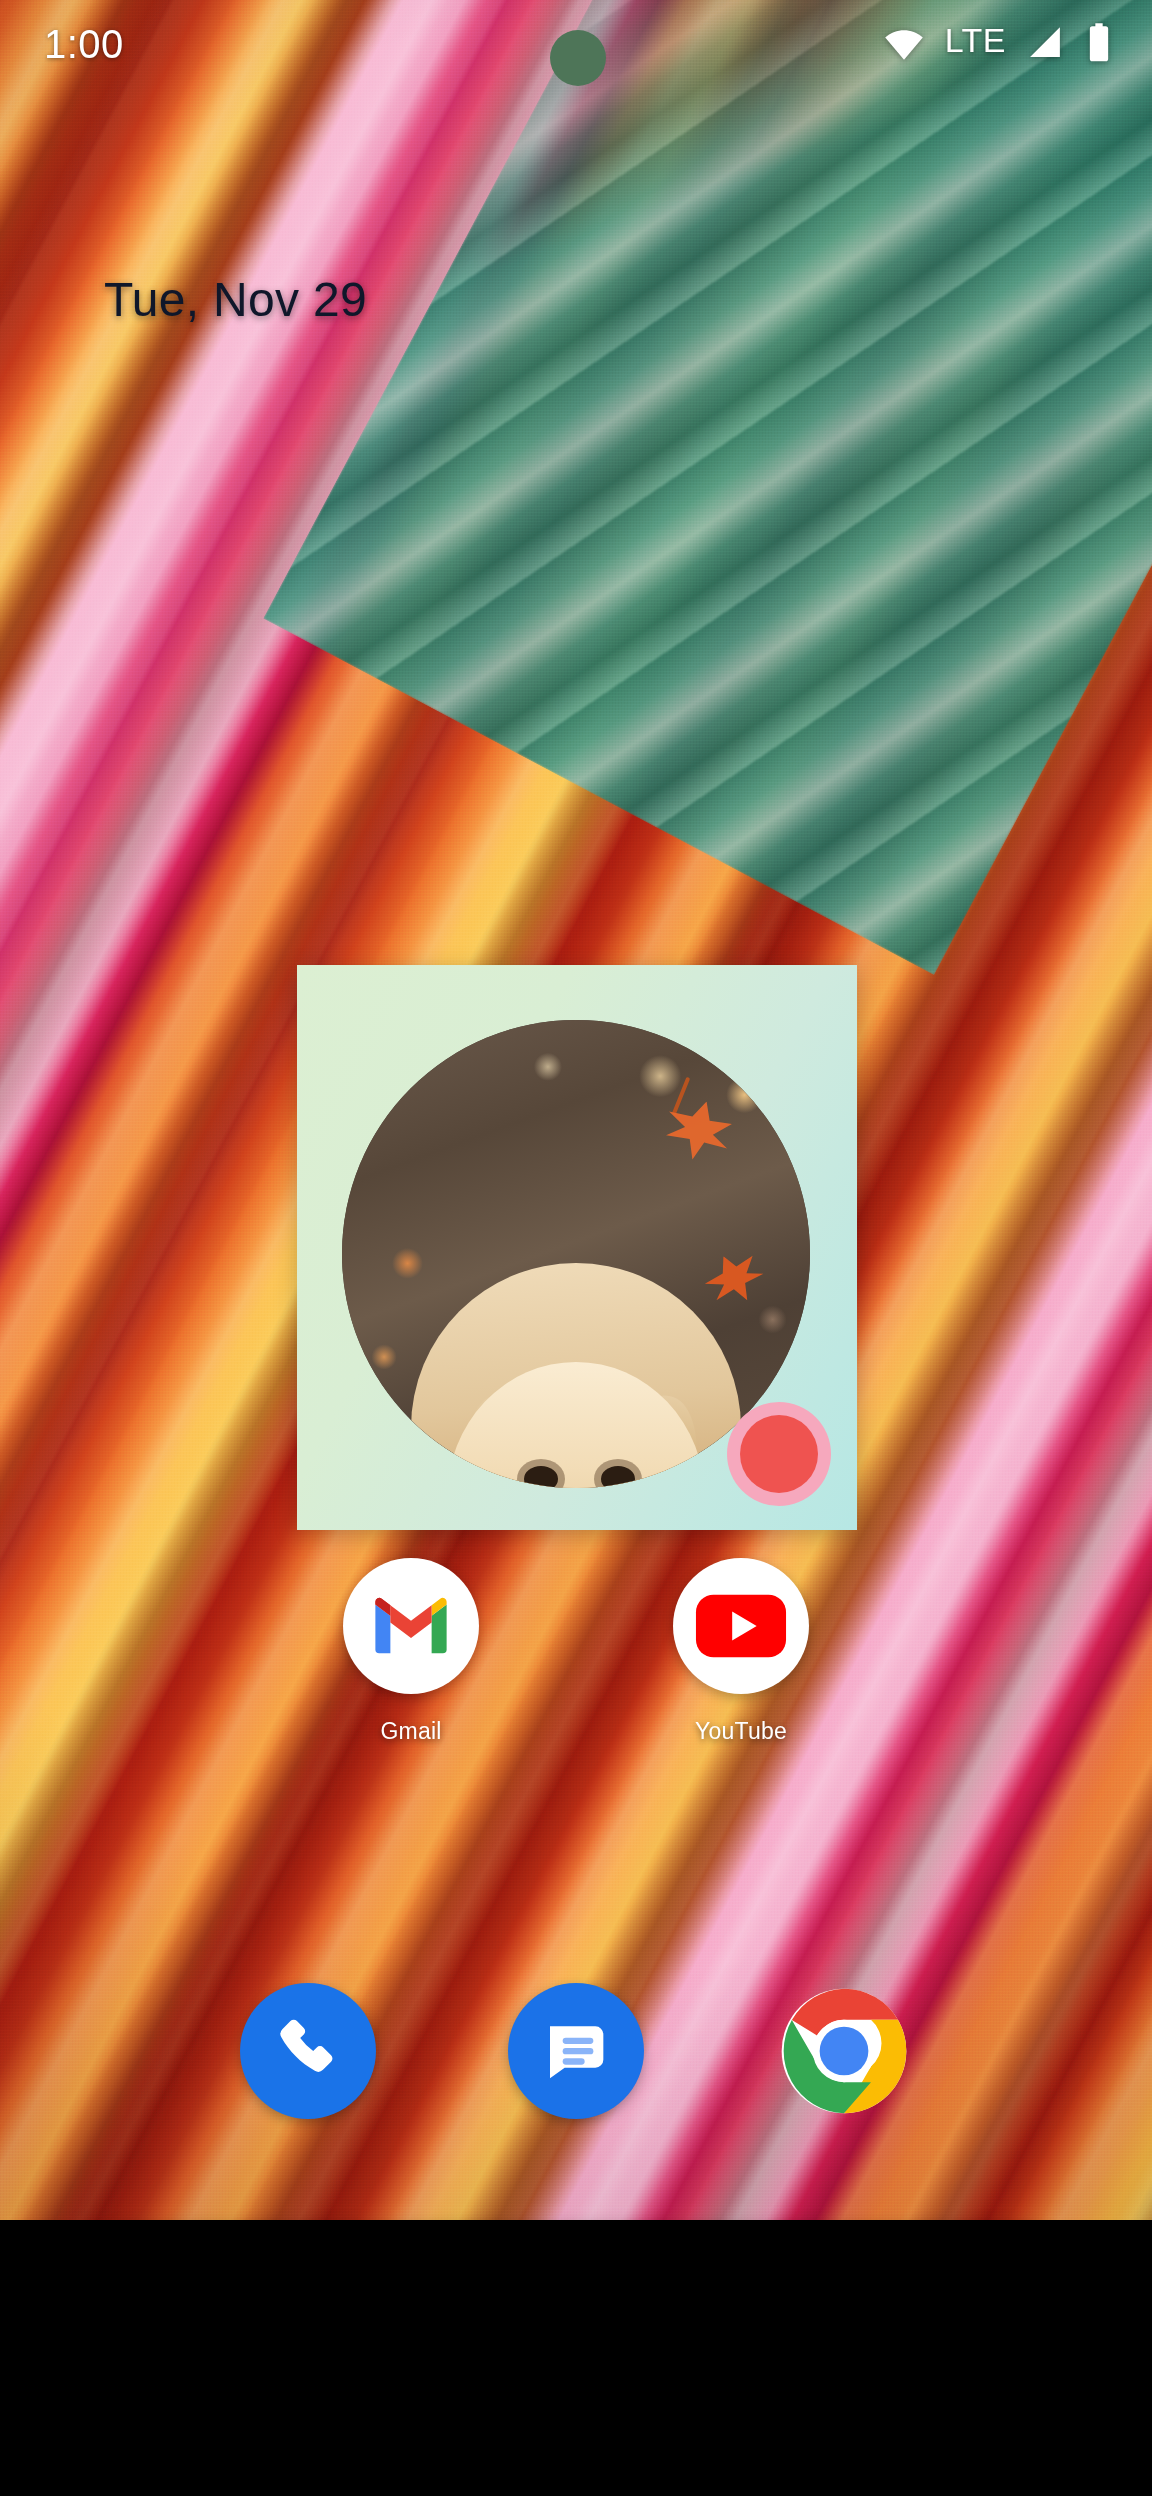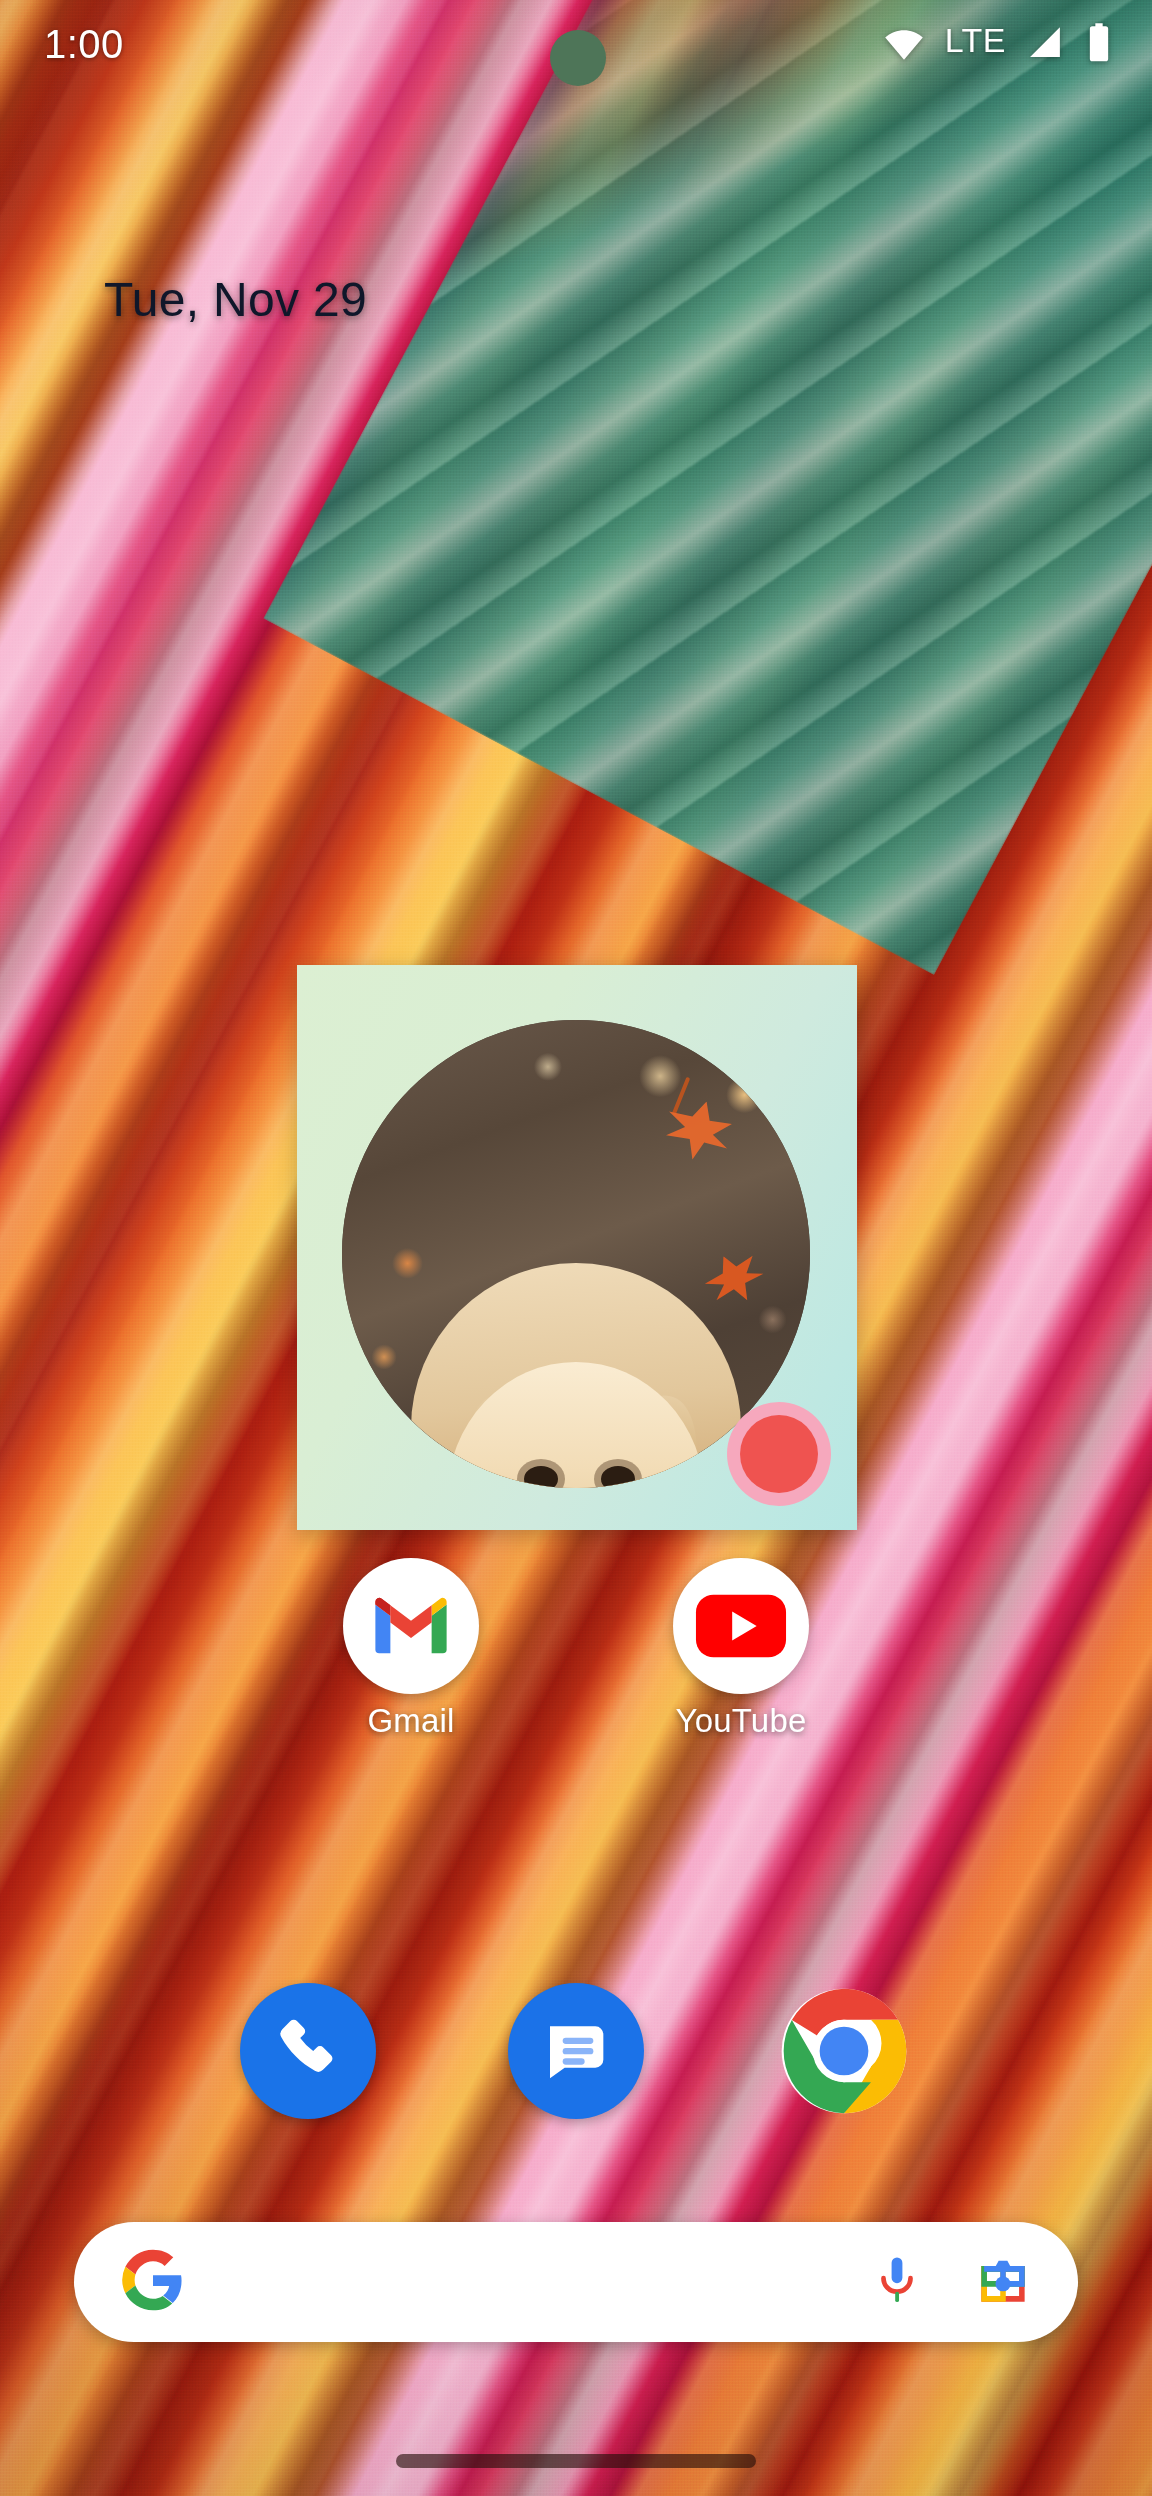--- a/index.html
+++ b/index.html
@@ -1,20 +1,20 @@
 <!DOCTYPE html>
 <html><head>
 <meta charset="utf-8">
 <style>
   * { margin:0; padding:0; box-sizing:border-box; }
   html,body { width:1152px; height:2496px; overflow:hidden; background:#000; }
   body { font-family:"Liberation Sans", sans-serif; }
 
   #screen {
-    position:relative; width:1152px; height:2496px; overflow:hidden;
+    position:relative; width:1152px; height:2220px; overflow:hidden;
     background:#c9502c;
   }
 
   
   .wp-layer { position:absolute; inset:-40%; }
   .wp-base {
     background:
       repeating-linear-gradient(118deg,
         #f7b2cf 0px,  #f9c6dc 26px, #f3a6c6 54px, #e34b7e 74px,
         #c91f55 92px, #e0456d 112px,#f07a95 132px,#f9c2d4 156px,
@@ -183,21 +183,21 @@
   }
   .app { width:230px; display:flex; flex-direction:column; align-items:center; }
   .app-icon {
     width:136px; height:136px; border-radius:50%;
     display:flex; align-items:center; justify-content:center;
     box-shadow:0 4px 12px rgba(0,0,0,.25);
     position:relative; overflow:hidden;
   }
   .app-icon.white { background:#fff; }
   .app-label {
-    margin-top:8px; color:#fff; font-size:33px; letter-spacing:.2px;
+    margin-top:24px; color:#fff; font-size:23px; letter-spacing:.2px;
     text-shadow:0 2px 6px rgba(0,0,0,.55); white-space:nowrap;
   }
 
   
   #dock {
     position:absolute; left:0; top:1983px; width:1152px; z-index:14;
     display:flex; justify-content:center; gap:132px;
   }
   .dock-item {
     width:136px; height:136px; border-radius:50%;

